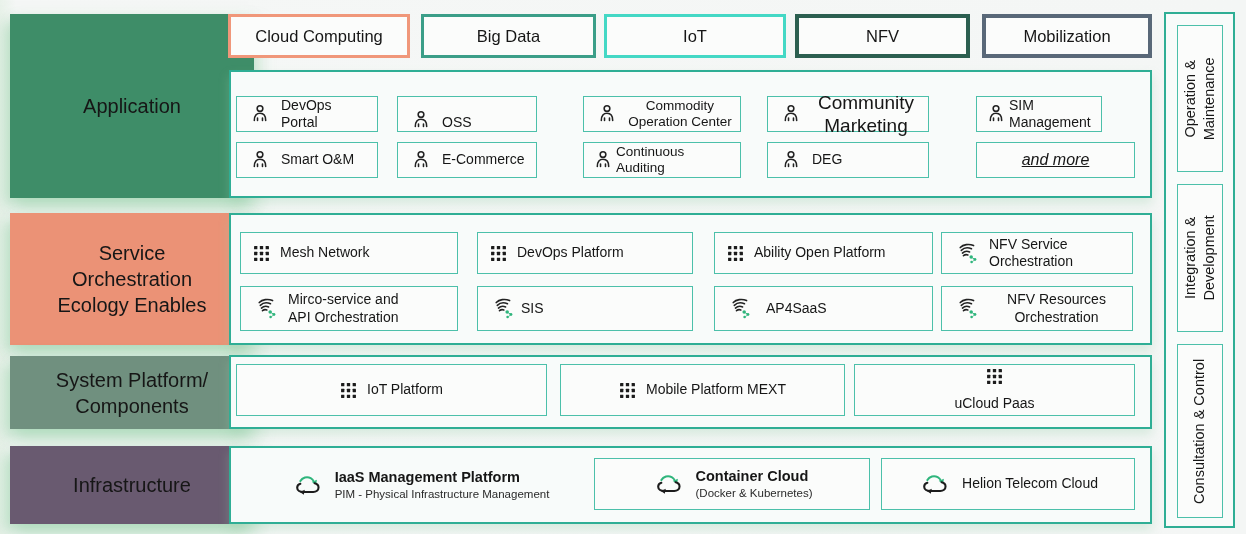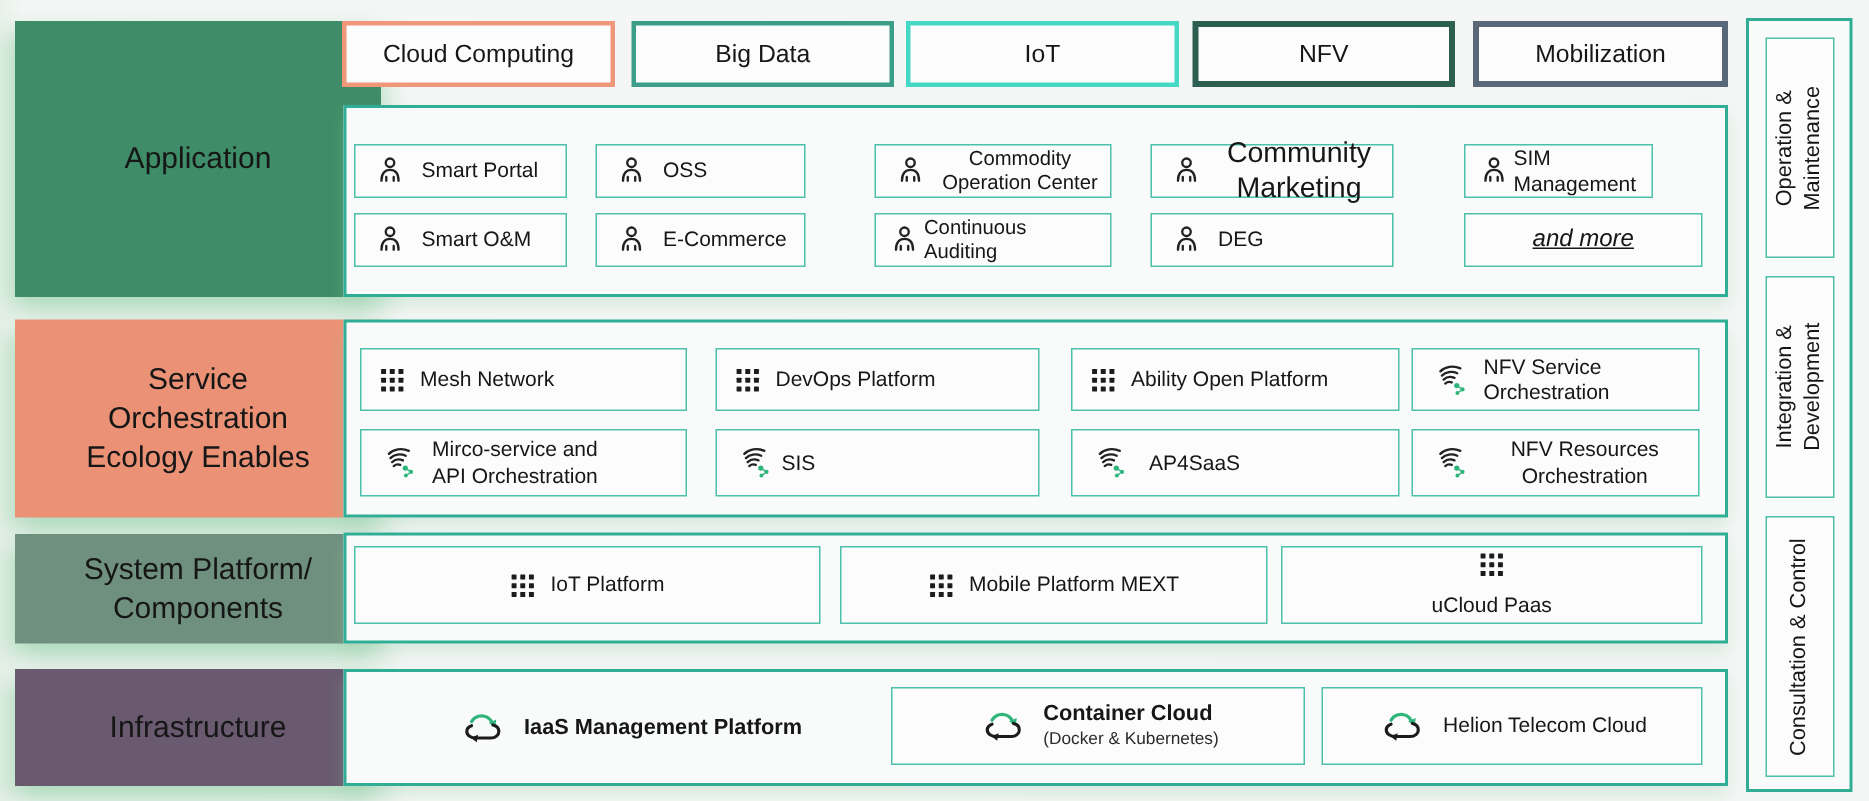--- a/index.html
+++ b/index.html
@@ -126,23 +126,23 @@
 
   <div class="container" style="top:70px;height:128px;"></div>
   <div class="container" style="top:213px;height:132px;"></div>
   <div class="container" style="top:355px;height:74px;"></div>
   <div class="container" style="top:446px;height:78px;"></div>
 
   <div class="item" style="left:236px;top:96px;width:142px;height:36px;">
     <svg class="icon" width="22" height="22" viewBox="0 0 24 24">
         <use href="#i-person"></use>
       </svg>
-    <span class="txt">Smart Portal</span>
-  </div>
-  <div class="item" style="left:397px;top:96px;width:140px;height:36px;">
+    <span class="txt">DevOps Portal</span>
+  </div>
+  <div class="item" style="left:397px;top:96px;width:140px;height:36px;align-items:flex-end;">
     <svg class="icon" width="22" height="22" viewBox="0 0 24 24">
         <use href="#i-person"></use>
       </svg>
     <span class="txt">OSS</span>
   </div>
   <div class="item ctr" style="left:583px;top:96px;width:158px;height:36px;font-size:13.5px;">
     <svg class="icon" width="22" height="22" viewBox="0 0 24 24">
         <use href="#i-person"></use>
       </svg>
     <span class="txt">Commodity
@@ -261,20 +261,21 @@
       </svg>
     <span class="txt">uCloud Paas</span>
   </div>
 
   <div class="item jc noborder" style="left:255px;top:454px;width:330px;height:62px;gap:12px;">
     <svg class="icon" width="32" height="27" viewBox="0 0 26 22">
         <use href="#i-cloudsync"></use>
       </svg>
     <span class="ib-col">
       <span class="ib-title">IaaS Management Platform</span>
+      <span class="ib-sub">PIM - Physical Infrastructure Management</span>
     </span>
   </div>
   <div class="item jc" style="left:594px;top:458px;width:276px;height:52px;gap:12px;">
     <svg class="icon" width="32" height="27" viewBox="0 0 26 22">
         <use href="#i-cloudsync"></use>
       </svg>
     <span class="ib-col">
       <span class="ib-title">Container Cloud</span>
       <span class="ib-sub">(Docker &amp; Kubernetes)</span>
     </span>

